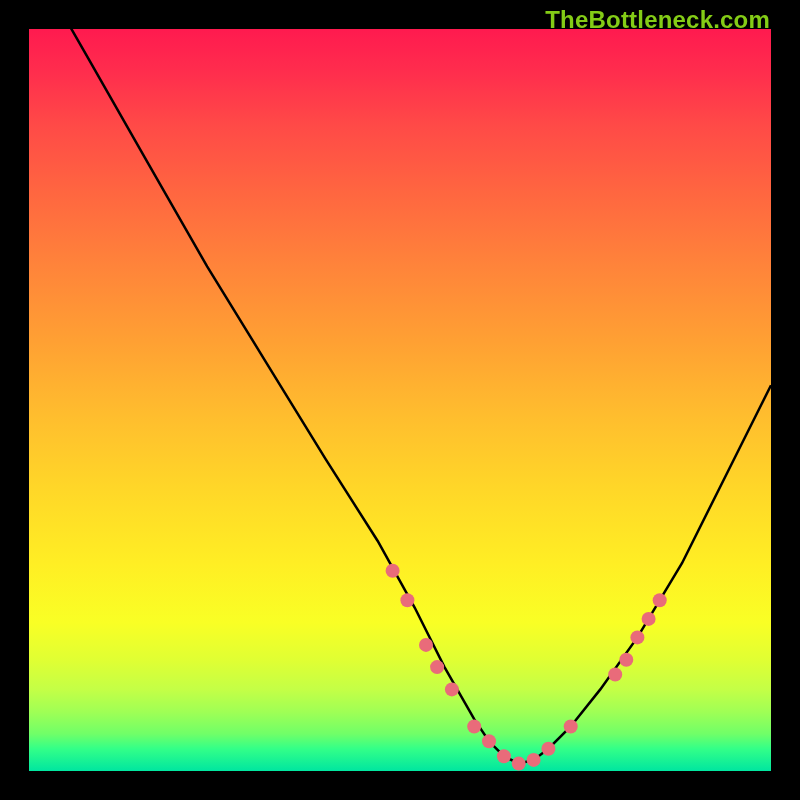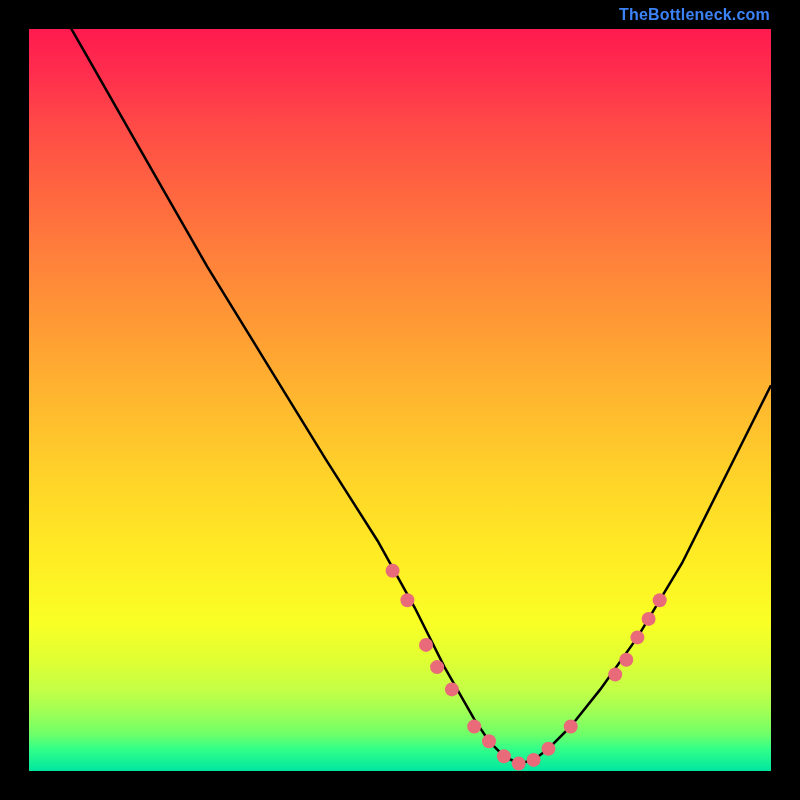--- a/index.html
+++ b/index.html
@@ -48,23 +48,23 @@
   }
   svg.curve {
     position: absolute;
     inset: 0;
   }
   .attribution {
     position: absolute;
     top: 6px;
     right: 30px;
     font-family: Arial, Helvetica, sans-serif;
-    font-size: 16px;
+    font-size: 24px;
     font-weight: bold;
-    color: #3b82f6;
+    color: #84cc16;
     letter-spacing: 0.2px;
   }
 </style>
 </head>
 <body>
 
 <div class="stage">
 
   <div class="plot-area">
     <div class="gradient"></div>

